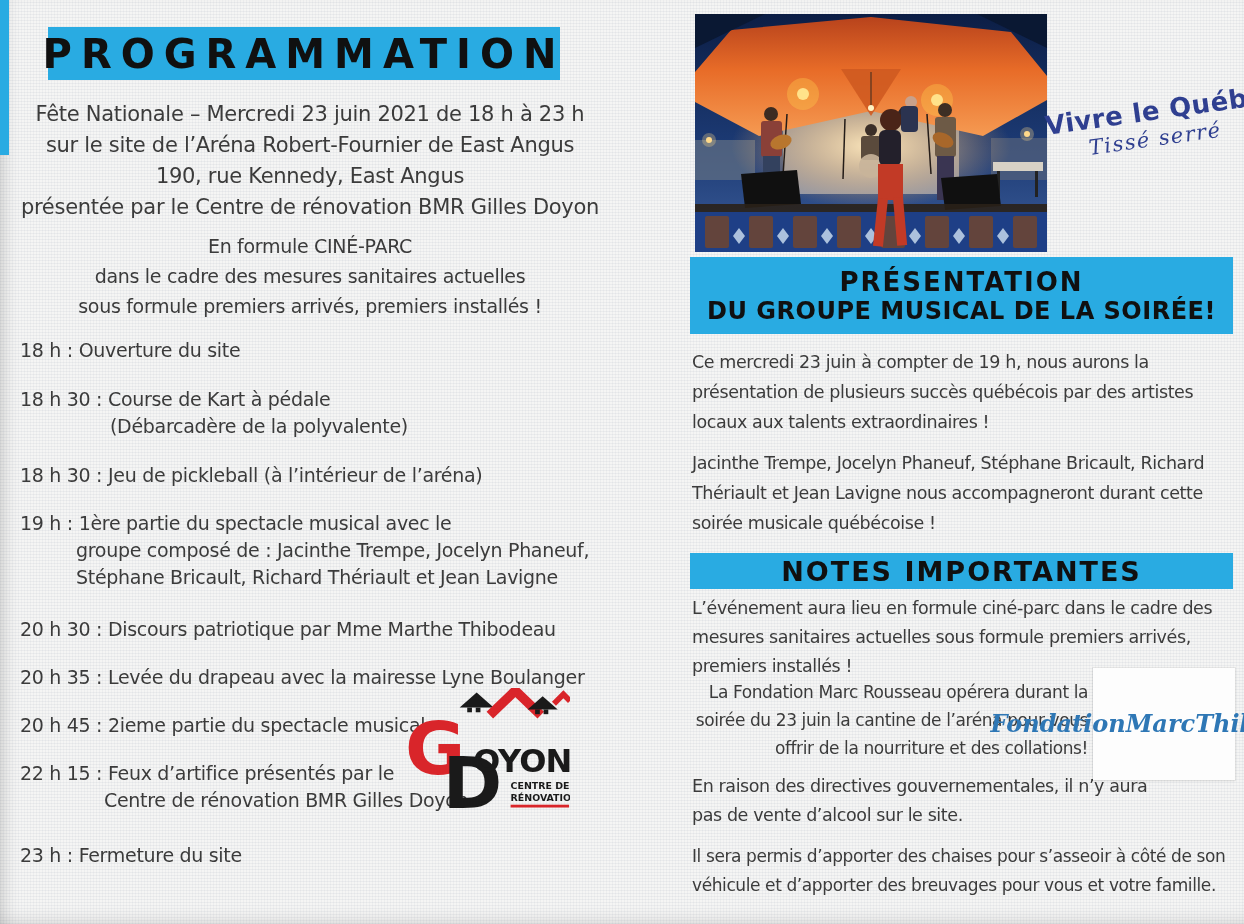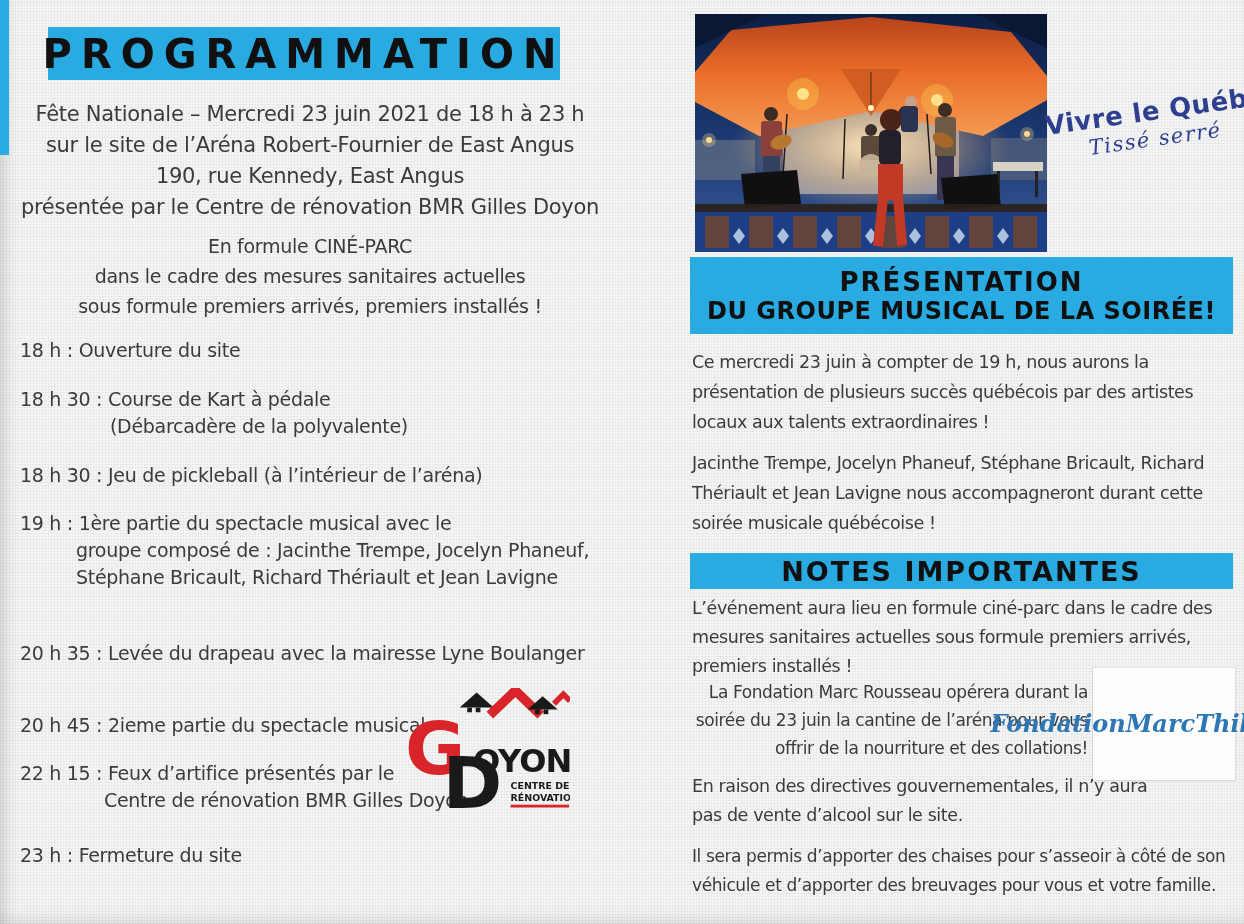--- a/index.html
+++ b/index.html
@@ -18,21 +18,21 @@
   .abs{position:absolute;}
   .edge-strip{left:0;top:0;width:9px;height:155px;background:#29ABE2;}
   .banner{background:#29ABE2;color:#101010;display:flex;flex-direction:column;align-items:center;justify-content:center;}
   .title-banner{left:48px;top:27px;width:512px;height:53px;}
   .title-banner .t{font-size:40px;font-weight:bold;letter-spacing:9px;white-space:nowrap;}
   .centerblock{text-align:center;letter-spacing:-0.3px;}
   .intro{left:8px;top:99px;width:604px;font-size:21px;line-height:31px;}
   .format{left:8px;top:231px;width:604px;font-size:19px;line-height:30px;}
   .sched{left:20px;width:645px;font-size:19px;line-height:27px;letter-spacing:-0.3px;}
   .s0{top:337px}.s1{top:386px}.s2{top:462px}.s3{top:510px}.s4{top:616px}
-  .s5{top:640px}.s6{top:712px}.s7{top:760px}.s8{top:842px}
+  .s5{top:664px}.s6{top:712px}.s7{top:760px}.s8{top:842px}
   .ind-a{padding-left:90px;}
   .ind-b{padding-left:56px;}
   .ind-c{padding-left:84px;}
   .photo{left:695px;top:14px;width:352px;height:238px;}
   .vivre{left:1046px;top:96px;width:214px;text-align:center;transform:rotate(-8deg);color:#2F3F90;}
   .vivre .l1{font-size:26px;font-weight:bold;white-space:nowrap;letter-spacing:0.5px;}
   .vivre .l2{font-family:"DejaVu Serif","Liberation Serif",serif;font-style:italic;font-size:21px;letter-spacing:1.5px;margin-top:1px;}
   .pres-banner{left:690px;top:257px;width:543px;height:77px;}
   .pres-banner .l1{font-size:26px;font-weight:bold;letter-spacing:2px;}
   .pres-banner .l2{font-size:24px;font-weight:bold;letter-spacing:0.5px;white-space:nowrap;}
@@ -84,20 +84,23 @@
     <div>18 h 30 : Course de Kart à pédale</div>
     <div class="ind-a">(Débarcadère de la polyvalente)</div>
   </div>
   <div class="abs sched s2">
     <div>18 h 30 : Jeu de pickleball (à l’intérieur de l’aréna)</div>
   </div>
   <div class="abs sched s3">
     <div>19 h : 1ère partie du spectacle musical avec le</div>
     <div class="ind-b">groupe composé de : Jacinthe Trempe, Jocelyn Phaneuf,</div>
     <div class="ind-b">Stéphane Bricault, Richard Thériault et Jean Lavigne</div>
+  </div>
+  <div class="abs sched s4">
+    <div>20 h 30 : Discours patriotique par Mme Marthe Thibodeau</div>
   </div>
   <div class="abs sched s5">
     <div>20 h 35 : Levée du drapeau avec la mairesse Lyne Boulanger</div>
   </div>
   <div class="abs sched s6">
     <div>20 h 45 : 2ieme partie du spectacle musical</div>
   </div>
   <div class="abs sched s7">
     <div>22 h 15 : Feux d’artifice présentés par le</div>
     <div class="ind-c">Centre de rénovation BMR Gilles Doyon</div>

